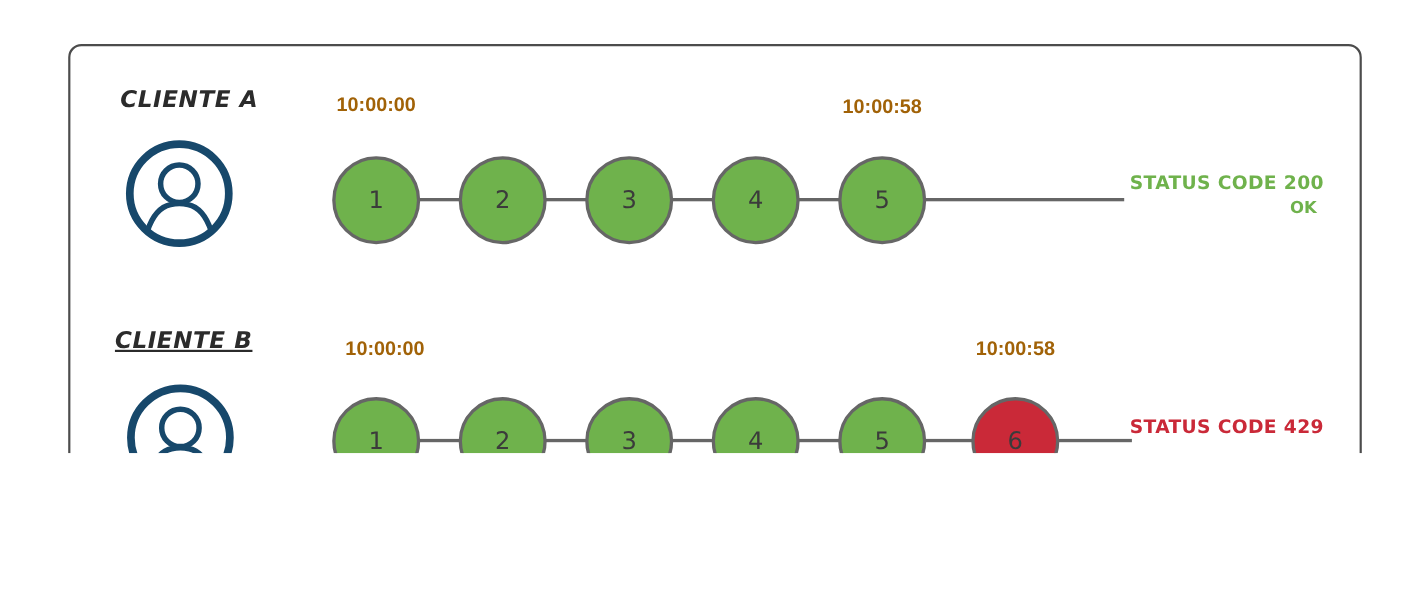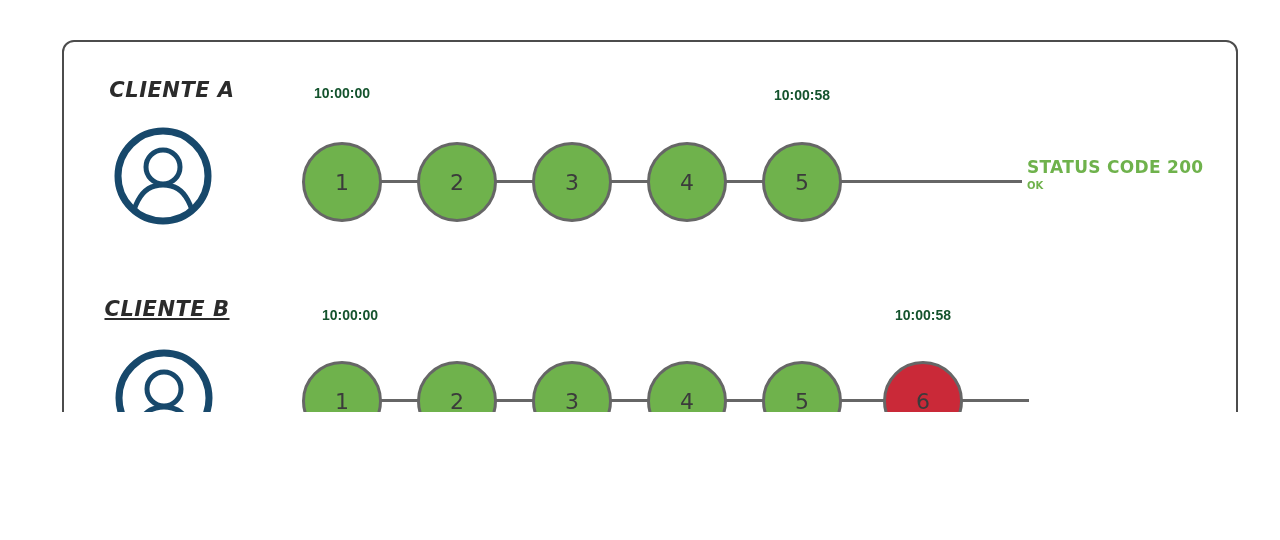--- a/index.html
+++ b/index.html
@@ -38,22 +38,22 @@
     letter-spacing: 0.5px;
     color: #2b2b2b;
     white-space: nowrap;
   }
   .timestamp {
     position: absolute;
     width: 140px;
     text-align: center;
     font-family: "Liberation Sans", sans-serif;
     font-weight: bold;
-    font-size: 14px;
-    color: #14532d;
+    font-size: 18px;
+    color: #a16207;
     white-space: nowrap;
   }
   .track-line {
     position: absolute;
     height: 3px;
     background: var(--stroke, #666666);
   }
   .request-circle {
     position: absolute;
     width: 80px;
@@ -78,28 +78,28 @@
     height: 100px;
   }
   .avatar svg {
     display: block;
     width: 100%;
     height: 100%;
   }
   .status-block {
     position: absolute;
     width: 170px;
-    text-align: left;
+    text-align: right;
     font-family: "DejaVu Sans", sans-serif;
     font-weight: bold;
     line-height: 1.35;
     white-space: nowrap;
   }
   .status-block .line1 { font-size: 17px; letter-spacing: 0.3px; }
-  .status-block .line2 { font-size: 10px; }
+  .status-block .line2 { font-size: 15px; }
   .status-a { color: var(--green, #6fb24c); }
   .status-b { color: var(--red, #ca2938); }
 </style>
 </head>
 <body>
 
 <div id="canvas">
   <div class="frame">
 
     <div class="client-label" style="left:33px; top:36px;">CLIENTE A</div>
@@ -166,16 +166,17 @@
         <span>4</span>
       </div>
     <div class="request-circle" style="left:698px; top:319px;">
         <span>5</span>
       </div>
     <div class="request-circle error" style="left:819px; top:319px;">
         <span>6</span>
       </div>
 
     <div class="status-block status-b" style="left:963px; top:336px;">
+      <div class="line1">STATUS CODE 429</div>
     </div>
 
   </div>
 </div>
 
 </body></html>

